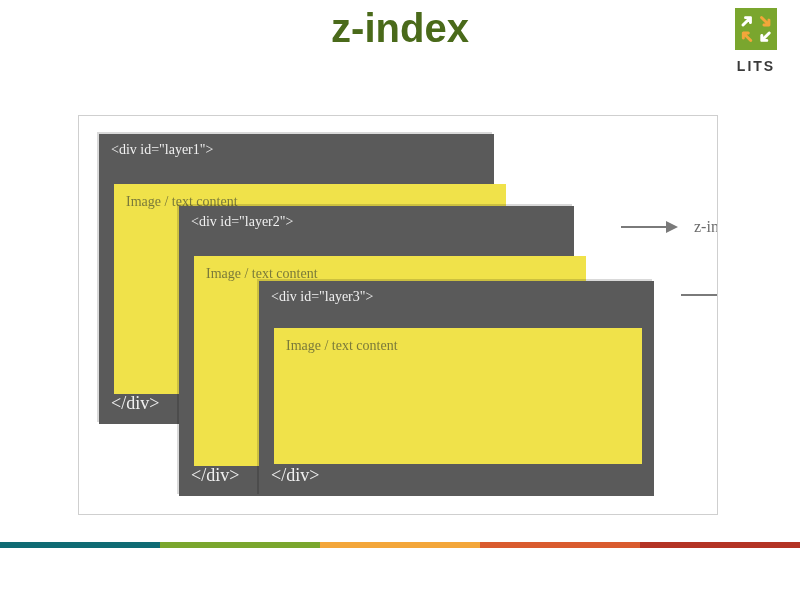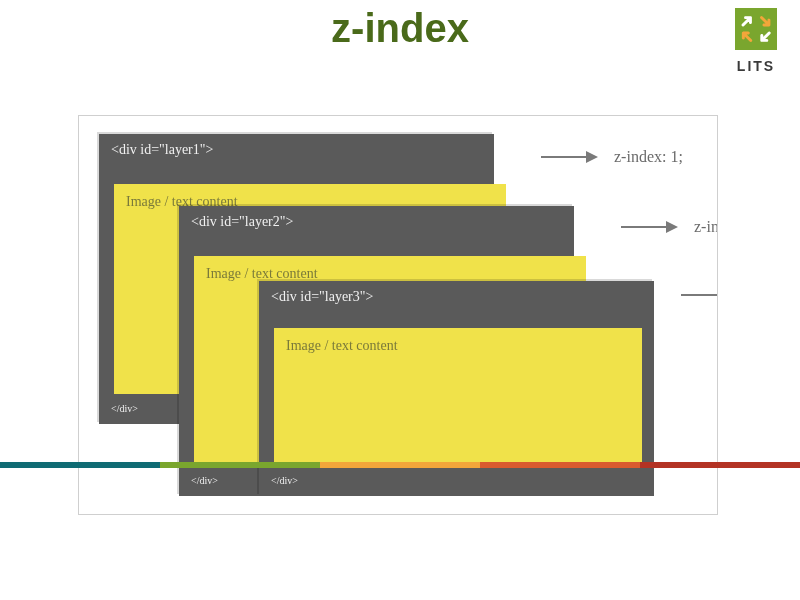--- a/index.html
+++ b/index.html
@@ -1,18 +1,18 @@
 <!DOCTYPE html>
 <html><head>
 <meta charset="utf-8">
 <style>
   * { box-sizing: border-box; margin: 0; padding: 0; }
   html, body { width: 800px; height: 600px; overflow: hidden; font-family: sans-serif; background: #fff; }
   .slide {
-    position: relative; width: 800px; height: 468px; background: #fff;
+    position: relative; width: 800px; height: 548px; background: #fff;
   }
   .title {
     position: absolute; top: 6px; left: 0; width: 100%; text-align: center;
     font-size: 40px; font-weight: 800; color: #4a6a1a;
     font-family: "Trebuchet MS", Verdana, sans-serif;
   }
   .logo {
     position: absolute; top: 8px; right: 18px; width: 52px; text-align: center;
   }
   .logo .icon {
@@ -31,21 +31,21 @@
     position: absolute; left: 78px; top: 115px; width: 640px; height: 400px;
     border: 1px solid #cfcfcf; background: #fff; overflow: hidden;
   }
   .hand { font-family: "Comic Sans MS", "Segoe Script", cursive; }
 
   .layer {
     position: absolute; background: #5a5a5a; color: #f0f0f0;
     box-shadow: -2px -2px 0 rgba(0,0,0,0.15);
   }
   .layer .tag-open { position: absolute; left: 12px; top: 8px; font-size: 14px; }
-  .layer .tag-close { position: absolute; left: 12px; bottom: 10px; font-size: 10px; }
+  .layer .tag-close { position: absolute; left: 12px; bottom: 10px; font-size: 18px; }
   .layer .inner {
     position: absolute; background: #f0e24a; color: #7a7a3a;
     font-size: 14px; padding: 10px 12px;
   }
 
   .layer1 { left: 20px; top: 18px; width: 395px; height: 290px; }
   .layer1 .inner { left: 15px; top: 50px; right: -12px; height: 210px; }
 
   .layer2 { left: 100px; top: 90px; width: 395px; height: 290px; }
   .layer2 .inner { left: 15px; top: 50px; right: -12px; height: 210px; }
@@ -103,24 +103,20 @@
       <div class="inner">Image / text content</div>
       <div class="tag-close">&lt;/div&gt;</div>
     </div>
 
     <div class="layer layer3 hand">
       <div class="tag-open">&lt;div id="layer3"&gt;</div>
       <div class="inner">Image / text content</div>
       <div class="tag-close">&lt;/div&gt;</div>
     </div>
 
-    <div class="arrow-out a-out-1">
-      <div class="line"></div>
-      <div class="lbl">z-index: 1;</div>
-    </div>
     <div class="arrow-out a-out-2">
       <div class="line"></div>
       <div class="lbl">z-inde</div>
     </div>
     <div class="arrow-out a-out-3">
       <div class="line"></div>
       <div class="lbl"></div>
     </div>
 
   </div>

